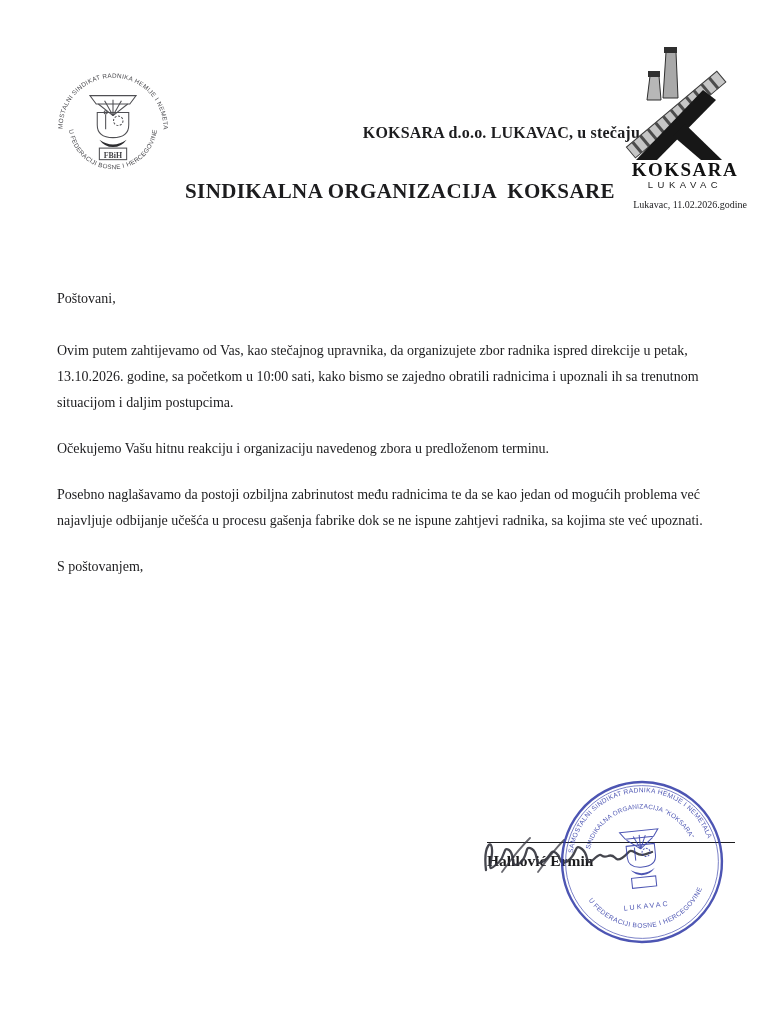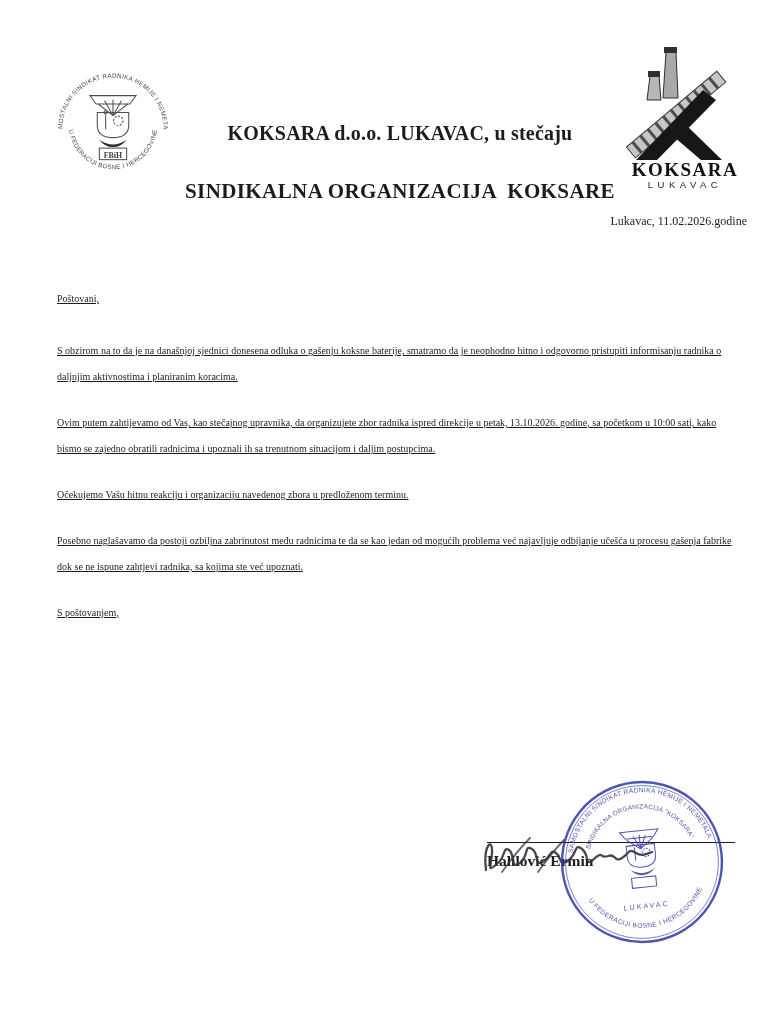--- a/index.html
+++ b/index.html
@@ -22,42 +22,41 @@
     width: 126px; height: 126px;
   }
   .letterhead {
     position: absolute;
     left: 160px; top: 86px;
     width: 480px;
     text-align: center;
     font-weight: bold;
     white-space: pre;
   }
-  .letterhead .lh1 { font-size: 20px;   line-height: 22px; letter-spacing: .2px; }
+  .letterhead .lh1 { font-size: 16px;   line-height: 22px; letter-spacing: .2px; text-align: right; }
   .letterhead .lh2 { font-size: 21px; line-height: 22px; letter-spacing: .4px; }
   .letterhead .lh3 { font-size: 14.5px; line-height: 21px; }
   .logo-right {
     position: absolute;
     left: 614px; top: 38px;
     width: 142px; height: 152px;
   }
 
   .date-line {
     position: absolute;
-    top: 214px; right: 22px;
-    font-size: 12px;
+    top: 199px; right: 22px;
+    font-size: 10px;
   }
 
   
   .letter-body {
     position: absolute;
     left: 57px; top: 286px; right: 26px;
-    font-size: 10px;
+    font-size: 14px;
     line-height: 26px;
-    text-decoration: underline;
   }
   .letter-body p { margin-bottom: 20px; }
   .letter-body .salutation { margin-bottom: 26px; }
   .letter-body .closing { margin-top: 14px; }
 
   
   .signature-block {
     position: absolute;
     top: 820px; right: 34px;
     width: 310px;
@@ -159,21 +158,20 @@
       <polygon points="59,98 71,86 108,122 87,122"></polygon>
     </g>
     <text x="71" y="138" text-anchor="middle" font-size="19" font-weight="bold" letter-spacing="1.5" fill="#111" font-family="'Liberation Serif',serif">KOKSARA</text>
     <text x="71" y="150" text-anchor="middle" font-size="9.5" letter-spacing="4.5" fill="#222" font-family="'Liberation Sans',sans-serif">LUKAVAC</text>
   </svg>
 
   <div class="date-line">Lukavac, 11.02.2026.godine</div>
 
   <div class="letter-body">
     <p class="salutation">Poštovani,</p>
-    <p>S obzirom na to da je na današnjoj sjednici donesena odluka o gašenju koksne baterije, smatramo da je neophodno hitno i odgovorno pristupiti informisanju radnika o daljnjim aktivnostima i planiranim koracima.</p>
     <p>Ovim putem zahtijevamo od Vas, kao stečajnog upravnika, da organizujete zbor radnika ispred direkcije u petak, 13.10.2026. godine, sa početkom u 10:00 sati, kako bismo se zajedno obratili radnicima i upoznali ih sa trenutnom situacijom i daljim postupcima.</p>
     <p>Očekujemo Vašu hitnu reakciju i organizaciju navedenog zbora u predloženom terminu.</p>
     <p>Posebno naglašavamo da postoji ozbiljna zabrinutost među radnicima te da se kao jedan od mogućih problema već najavljuje odbijanje učešća u procesu gašenja fabrike dok se ne ispune zahtjevi radnika, sa kojima ste već upoznati.</p>
     <p class="closing">S poštovanjem,</p>
   </div>
 
   <div class="signature-block">
     <div class="sig-line"></div>
     <div class="sig-name">Halilović Ermin</div>
   </div>

